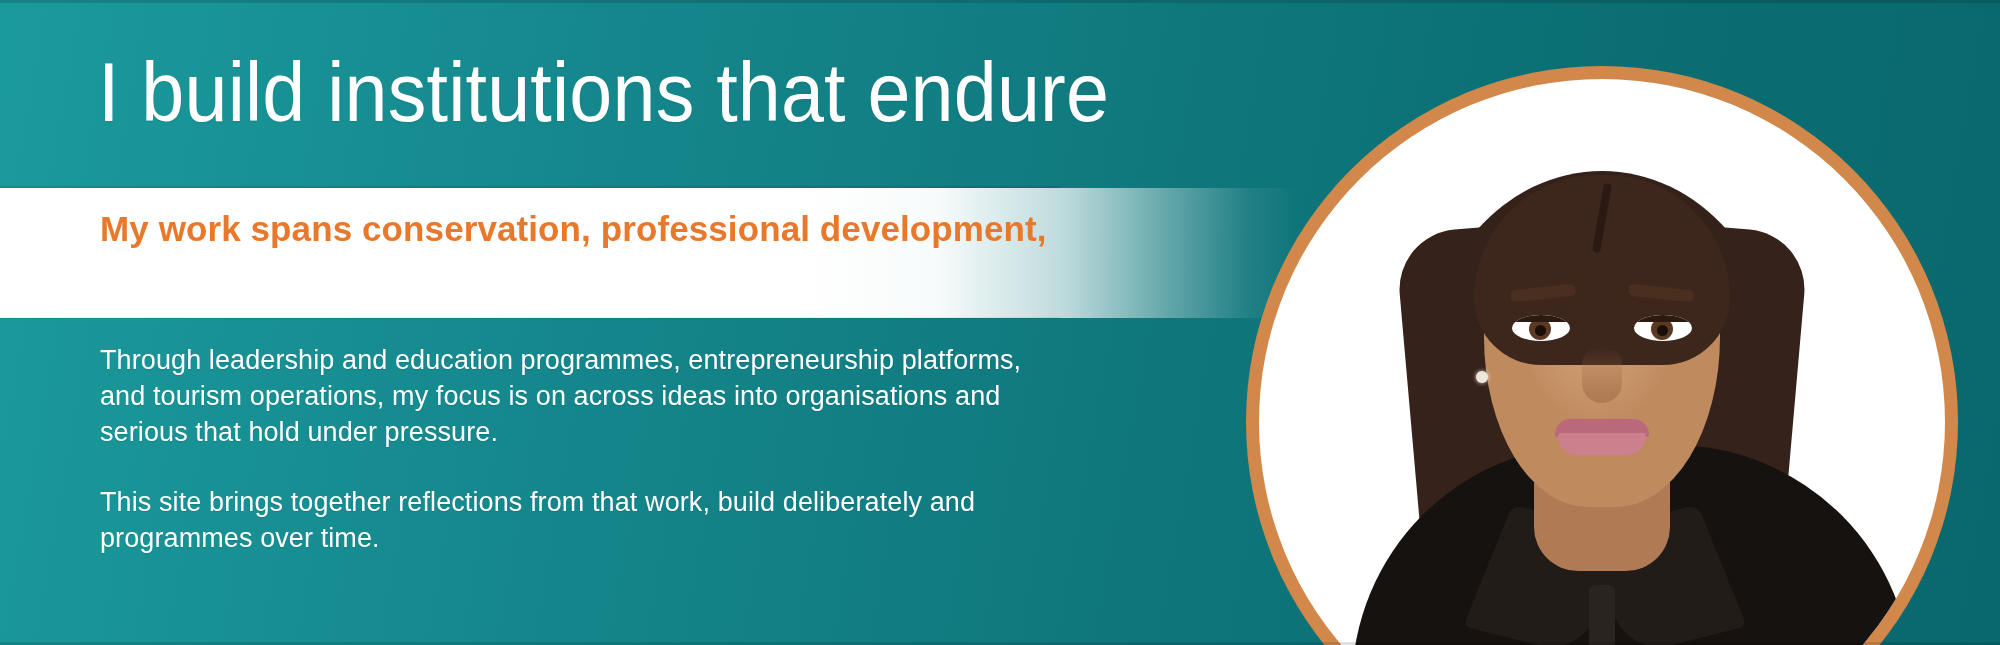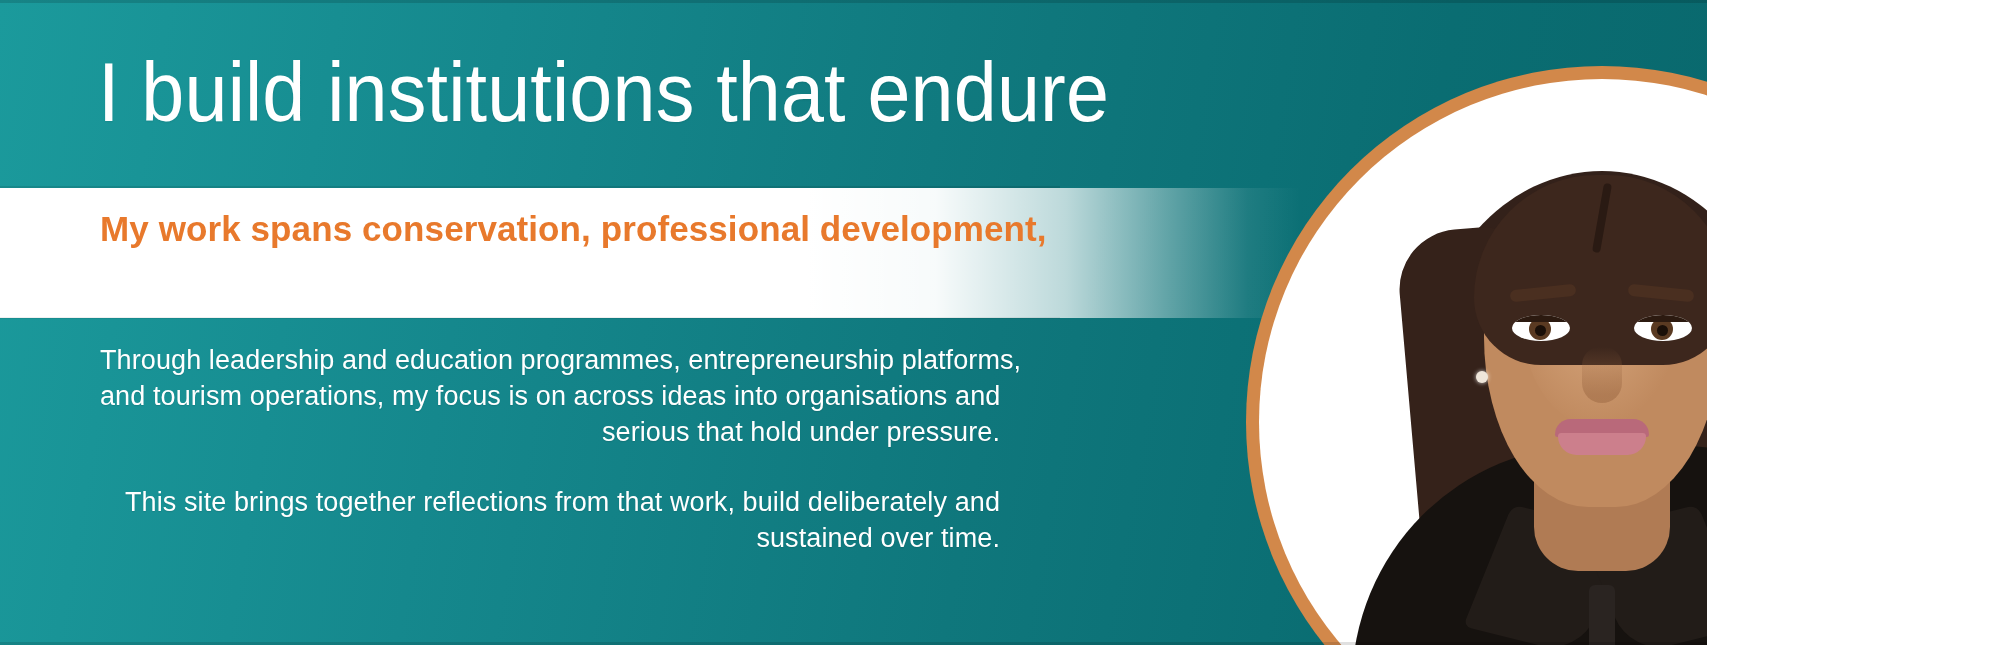--- a/index.html
+++ b/index.html
@@ -3,21 +3,21 @@
 <meta charset="utf-8">
 <style>
   html, body {
     margin: 0;
     padding: 0;
     background: #ffffff;
   }
 
   #banner {
     position: relative;
-    width: 1707px;
+    width: 2000px;
     height: 645px;
     overflow: hidden;
     font-family: "Liberation Sans", sans-serif;
     
     background: linear-gradient(100deg, #1b9a9c 0%, #15888d 28%, #0f777c 58%, #0a6d72 80%, #09686d 100%);
   }
 
   
   #banner-top-edge {
     position: absolute;
@@ -106,21 +106,21 @@
   }
   #body-copy p {
     margin: 0 0 34px 0;
     font-size: 27px;
     line-height: 36px;
     font-weight: 400;
     letter-spacing: 0.1px;
     text-shadow: 0 1px 1px rgba(0, 0, 0, 0.10);
   }
   #body-copy p:last-child { margin-bottom: 0; }
-  #body-copy .line { display: block; white-space: nowrap; text-align: right; }
+  #body-copy .line { display: block; white-space: nowrap; }
 
   
   #portrait-wrap {
     position: absolute;
     left: 1246px;
     top: 66px;
     width: 712px;
     height: 712px;
   }
   #portrait-ring {
@@ -368,21 +368,21 @@
   </div>
 
   <div id="body-copy">
     <p>
       <span class="line">Through leadership and education programmes, entrepreneurship platforms,</span>
       <span class="line">and tourism operations, my focus is on across ideas into organisations and</span>
       <span class="line">serious that hold under pressure.</span>
     </p>
     <p>
       <span class="line">This site brings together reflections from that work, build deliberately and</span>
-      <span class="line">sustained over time.</span>
+      <span class="line">programmes over time.</span>
     </p>
   </div>
 
   <div id="portrait-wrap">
     <div id="portrait-ring"></div>
     <div id="portrait-disc">
       <div class="pt" id="pt-hair-back"></div>
       <div class="pt" id="pt-hair-left"></div>
       <div class="pt" id="pt-hair-right"></div>
       <div class="pt" id="pt-torso"></div>

